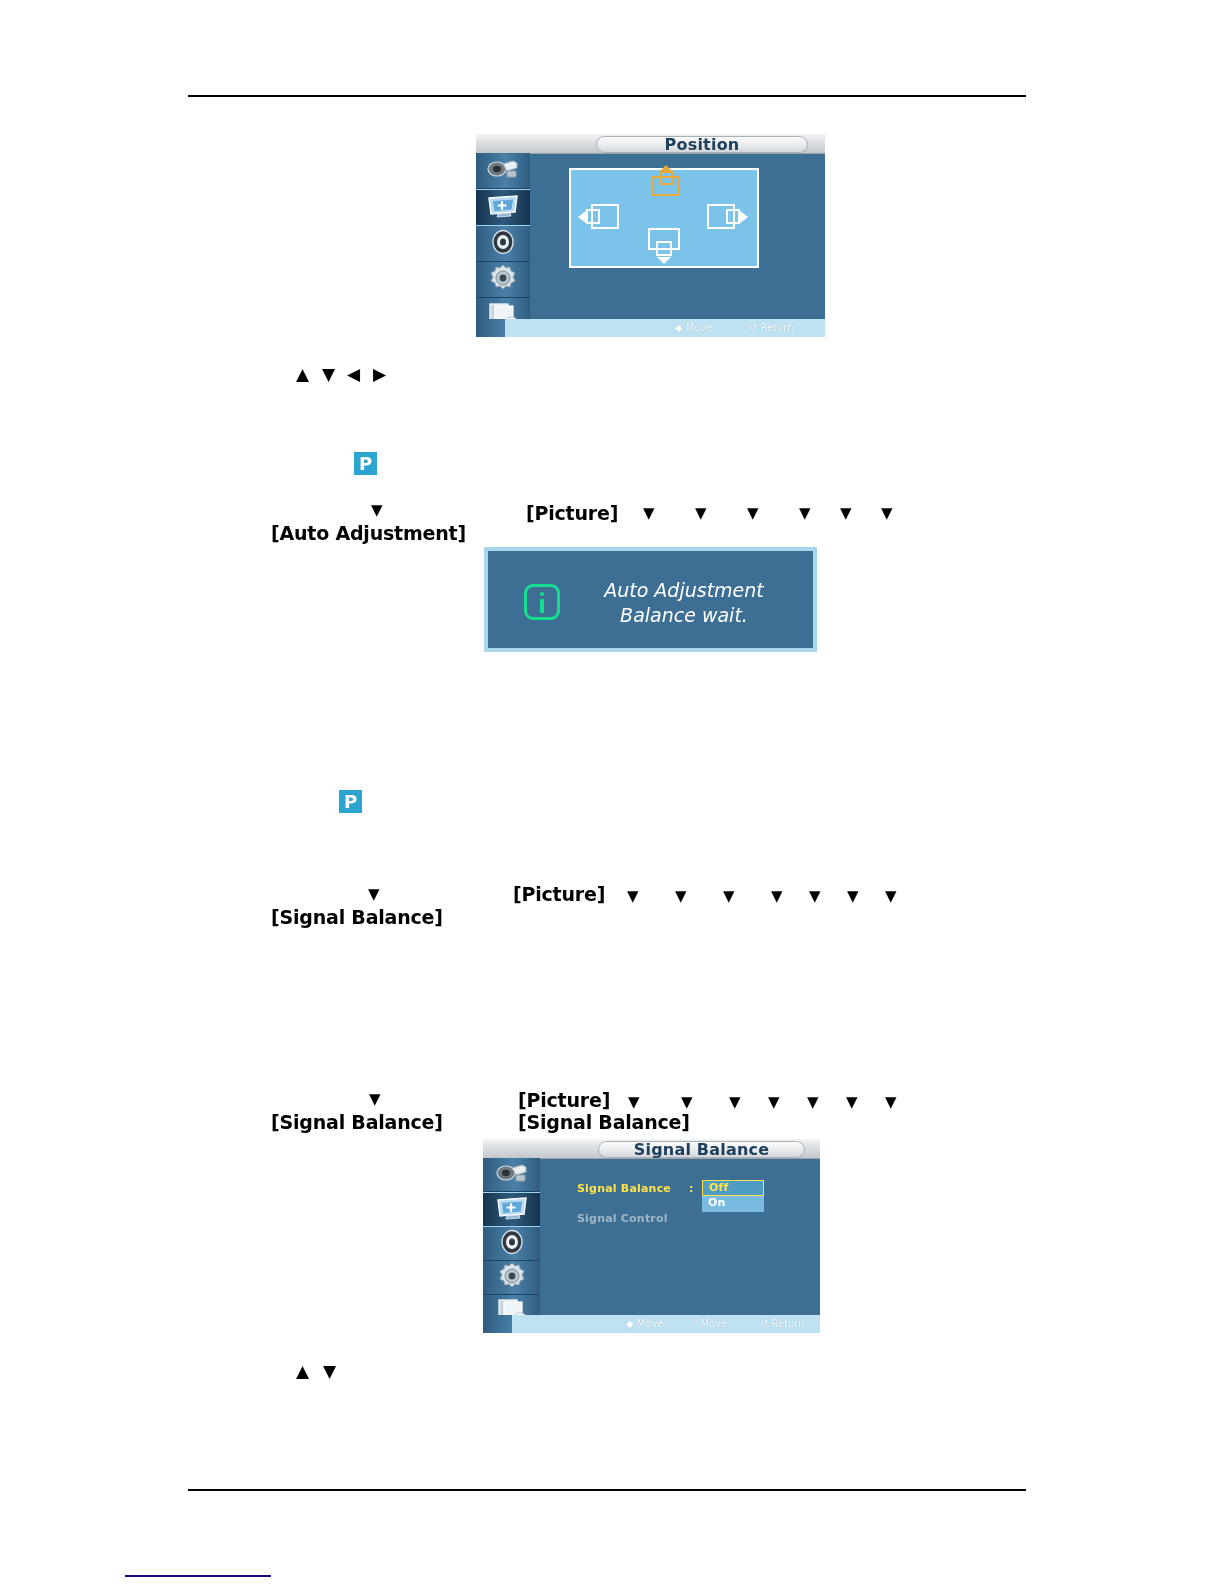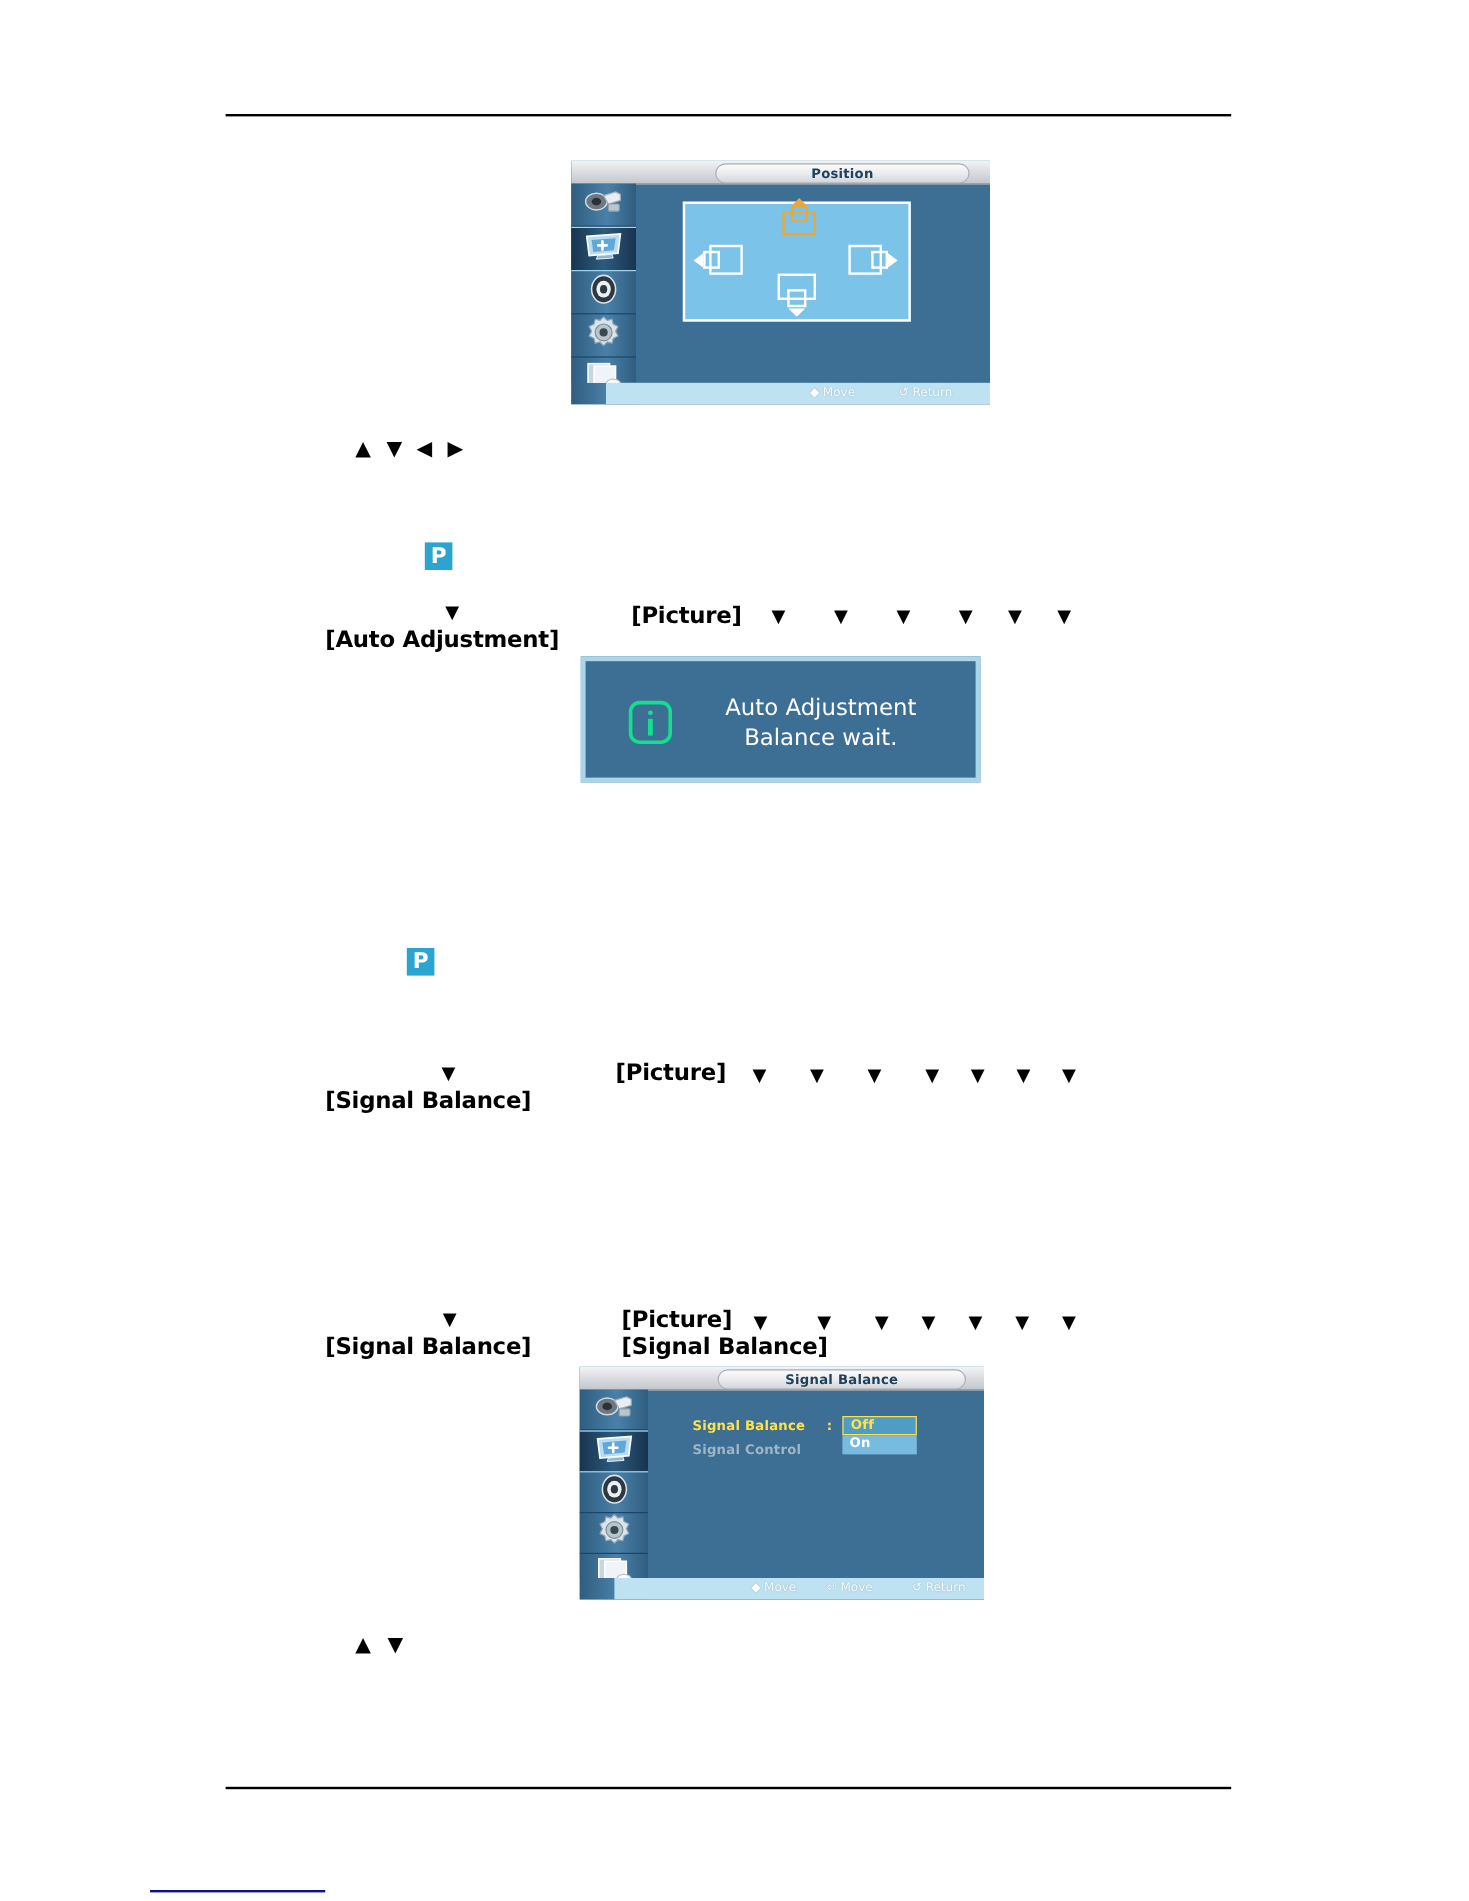--- a/index.html
+++ b/index.html
@@ -90,21 +90,21 @@
   .osd-title-pill {
     position: absolute;
     top: 2px;
     height: 15px;
     border: 1px solid #a8b0b8;
     border-radius: 9px;
     background: linear-gradient(#fbfbfc, #e6e9ec 60%, #d2d6da);
     color: #20405c;
     font-family: "DejaVu Sans", sans-serif;
     font-weight: bold;
-    font-size: 11px;
+    font-size: 16px;
     line-height: 15px;
     text-align: center;
     letter-spacing: 0.2px;
   }
   .osd-sidebar {
     position: absolute;
     left: 0;
     width: 54px;
     background: linear-gradient(90deg, #2f5d80, #4a80a8 55%, #2f5d80);
   }
@@ -361,21 +361,21 @@
   <div class="bracket-label" style="left:271px; top:522px;">[Auto Adjustment]</div>
 
   <div class="bracket-label" style="left:526px; top:502px;">[Picture]</div>
   <div class="arrow" style="left:643px; top:506px;">▼</div>
   <div class="arrow" style="left:695px; top:506px;">▼</div>
   <div class="arrow" style="left:747px; top:506px;">▼</div>
   <div class="arrow" style="left:799px; top:506px;">▼</div>
   <div class="arrow" style="left:840px; top:506px;">▼</div>
   <div class="arrow" style="left:881px; top:506px;">▼</div>
 
-  <div class="aa-dialog" style="left:484px; top:547px; width:333px; height:105px;">
+  <div class="aa-dialog" style="left:484px; top:547px; width:333px; height:105px;font-style:italic;">
     <div class="aa-icon" style="left:36px; top:33px;">
       <span class="i-dot"></span>
       <span class="i-stem"></span>
     </div>
     <div class="aa-text" style="left:96px; top:27px; width:200px;">
       <div>Auto Adjustment</div>
       <div>Balance wait.</div>
     </div>
   </div>
 
@@ -456,21 +456,21 @@
             <rect x="3" y="3" width="18" height="19" fill="#c9d6de" stroke="#ffffff" stroke-width="1.2"></rect>
             <rect x="8" y="5" width="18" height="19" fill="#eef4f8" stroke="#ffffff" stroke-width="1.2"></rect>
             <ellipse cx="24" cy="20" rx="6" ry="4" fill="#ffffff" stroke="#b5c4cd" stroke-width="1"></ellipse>
           </svg>
         </span>
       </div>
     </div>
 
     <div class="osd-body" style="left:57px; top:19px; height:157px;">
       <div class="sb-row active" style="left:37px; top:24px;">Signal Balance</div>
-      <div class="sb-row dim" style="left:37px; top:44px;">Signal Control</div>
+      <div class="sb-row dim" style="left:37px; top:54px;">Signal Control</div>
 
       <div class="sb-colon" style="left:149px; top:24px;">:</div>
 
       <div class="sb-opt on-top" style="left:162px; top:22px; width:62px;">Off</div>
       <div class="sb-opt on-bottom" style="left:162px; top:38px; width:62px;">On</div>
     </div>
 
     <div class="footer-notch" style="width:57px;"></div>
     <div class="osd-footer">
       <span class="hint" style="left:114px;">

